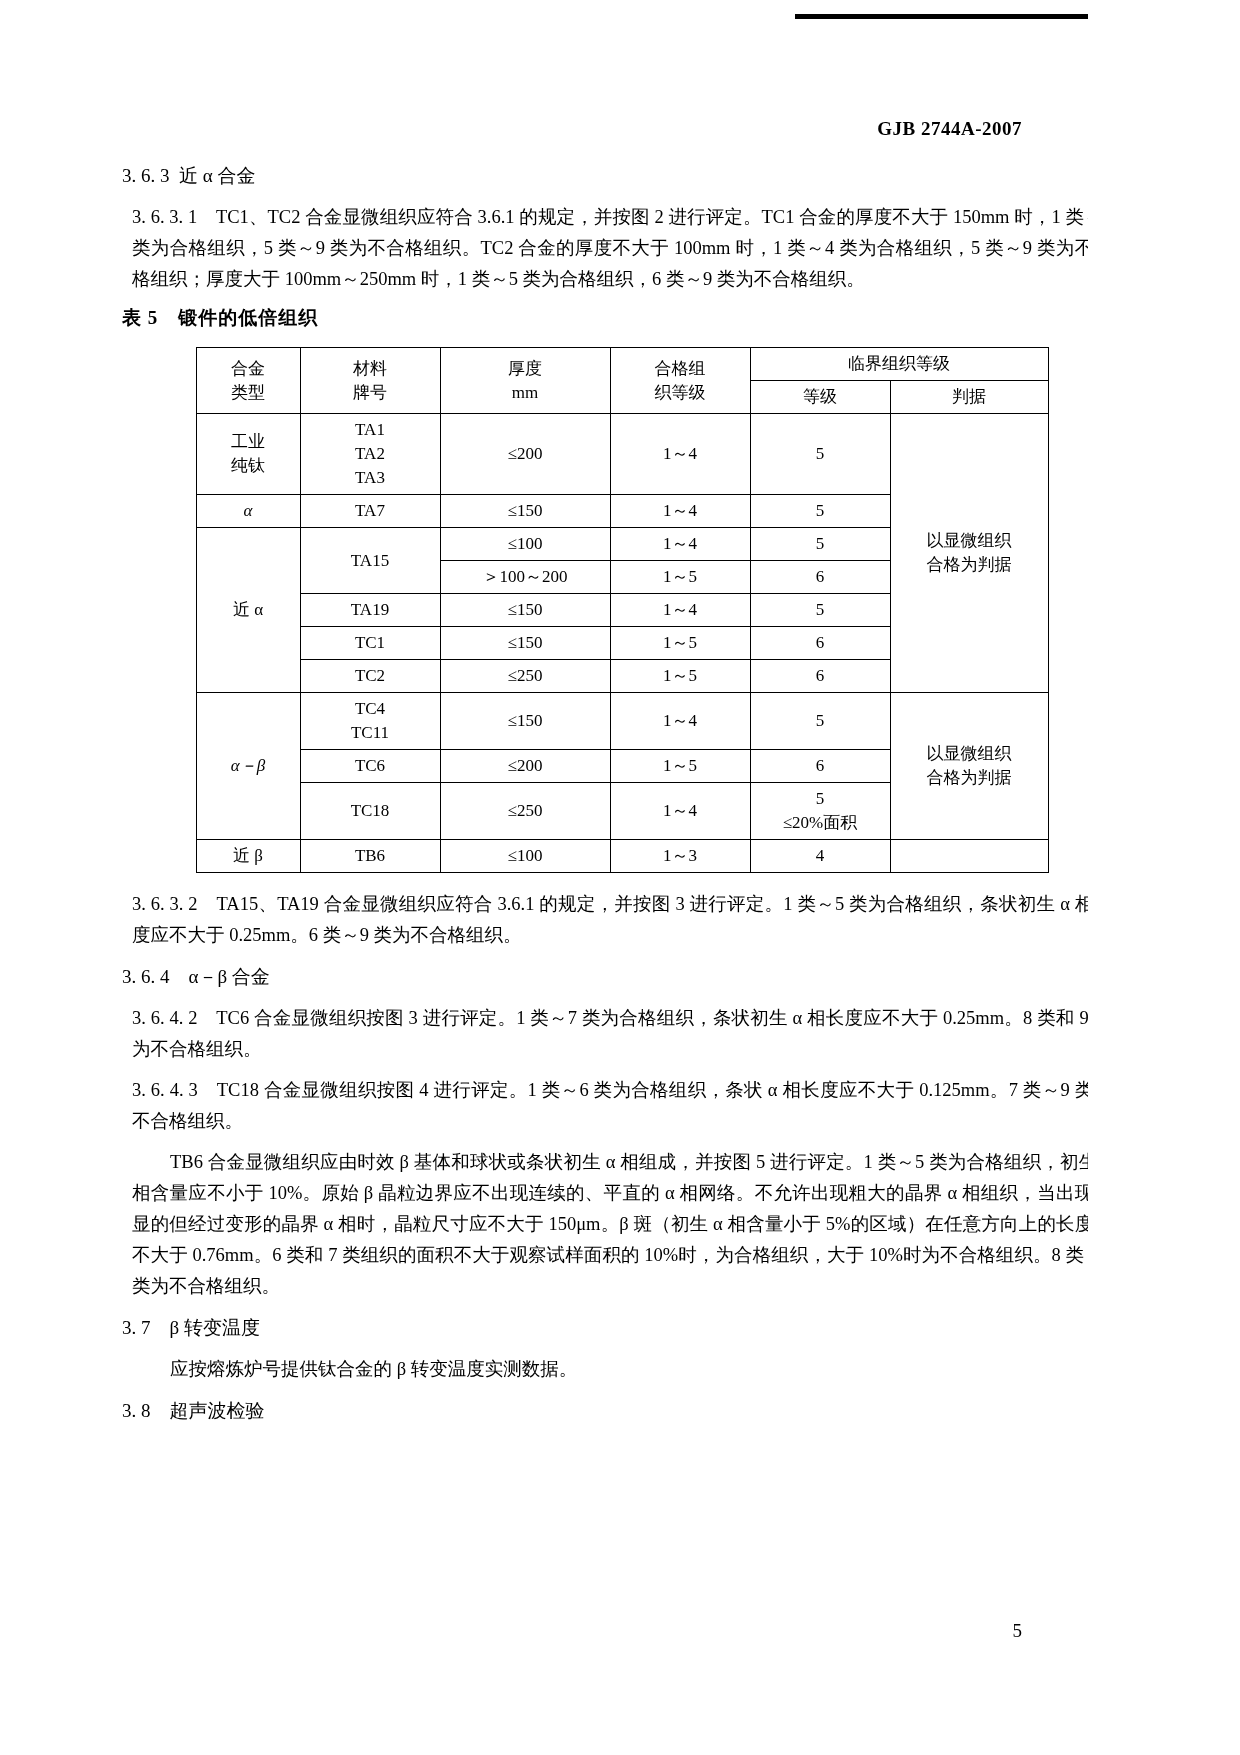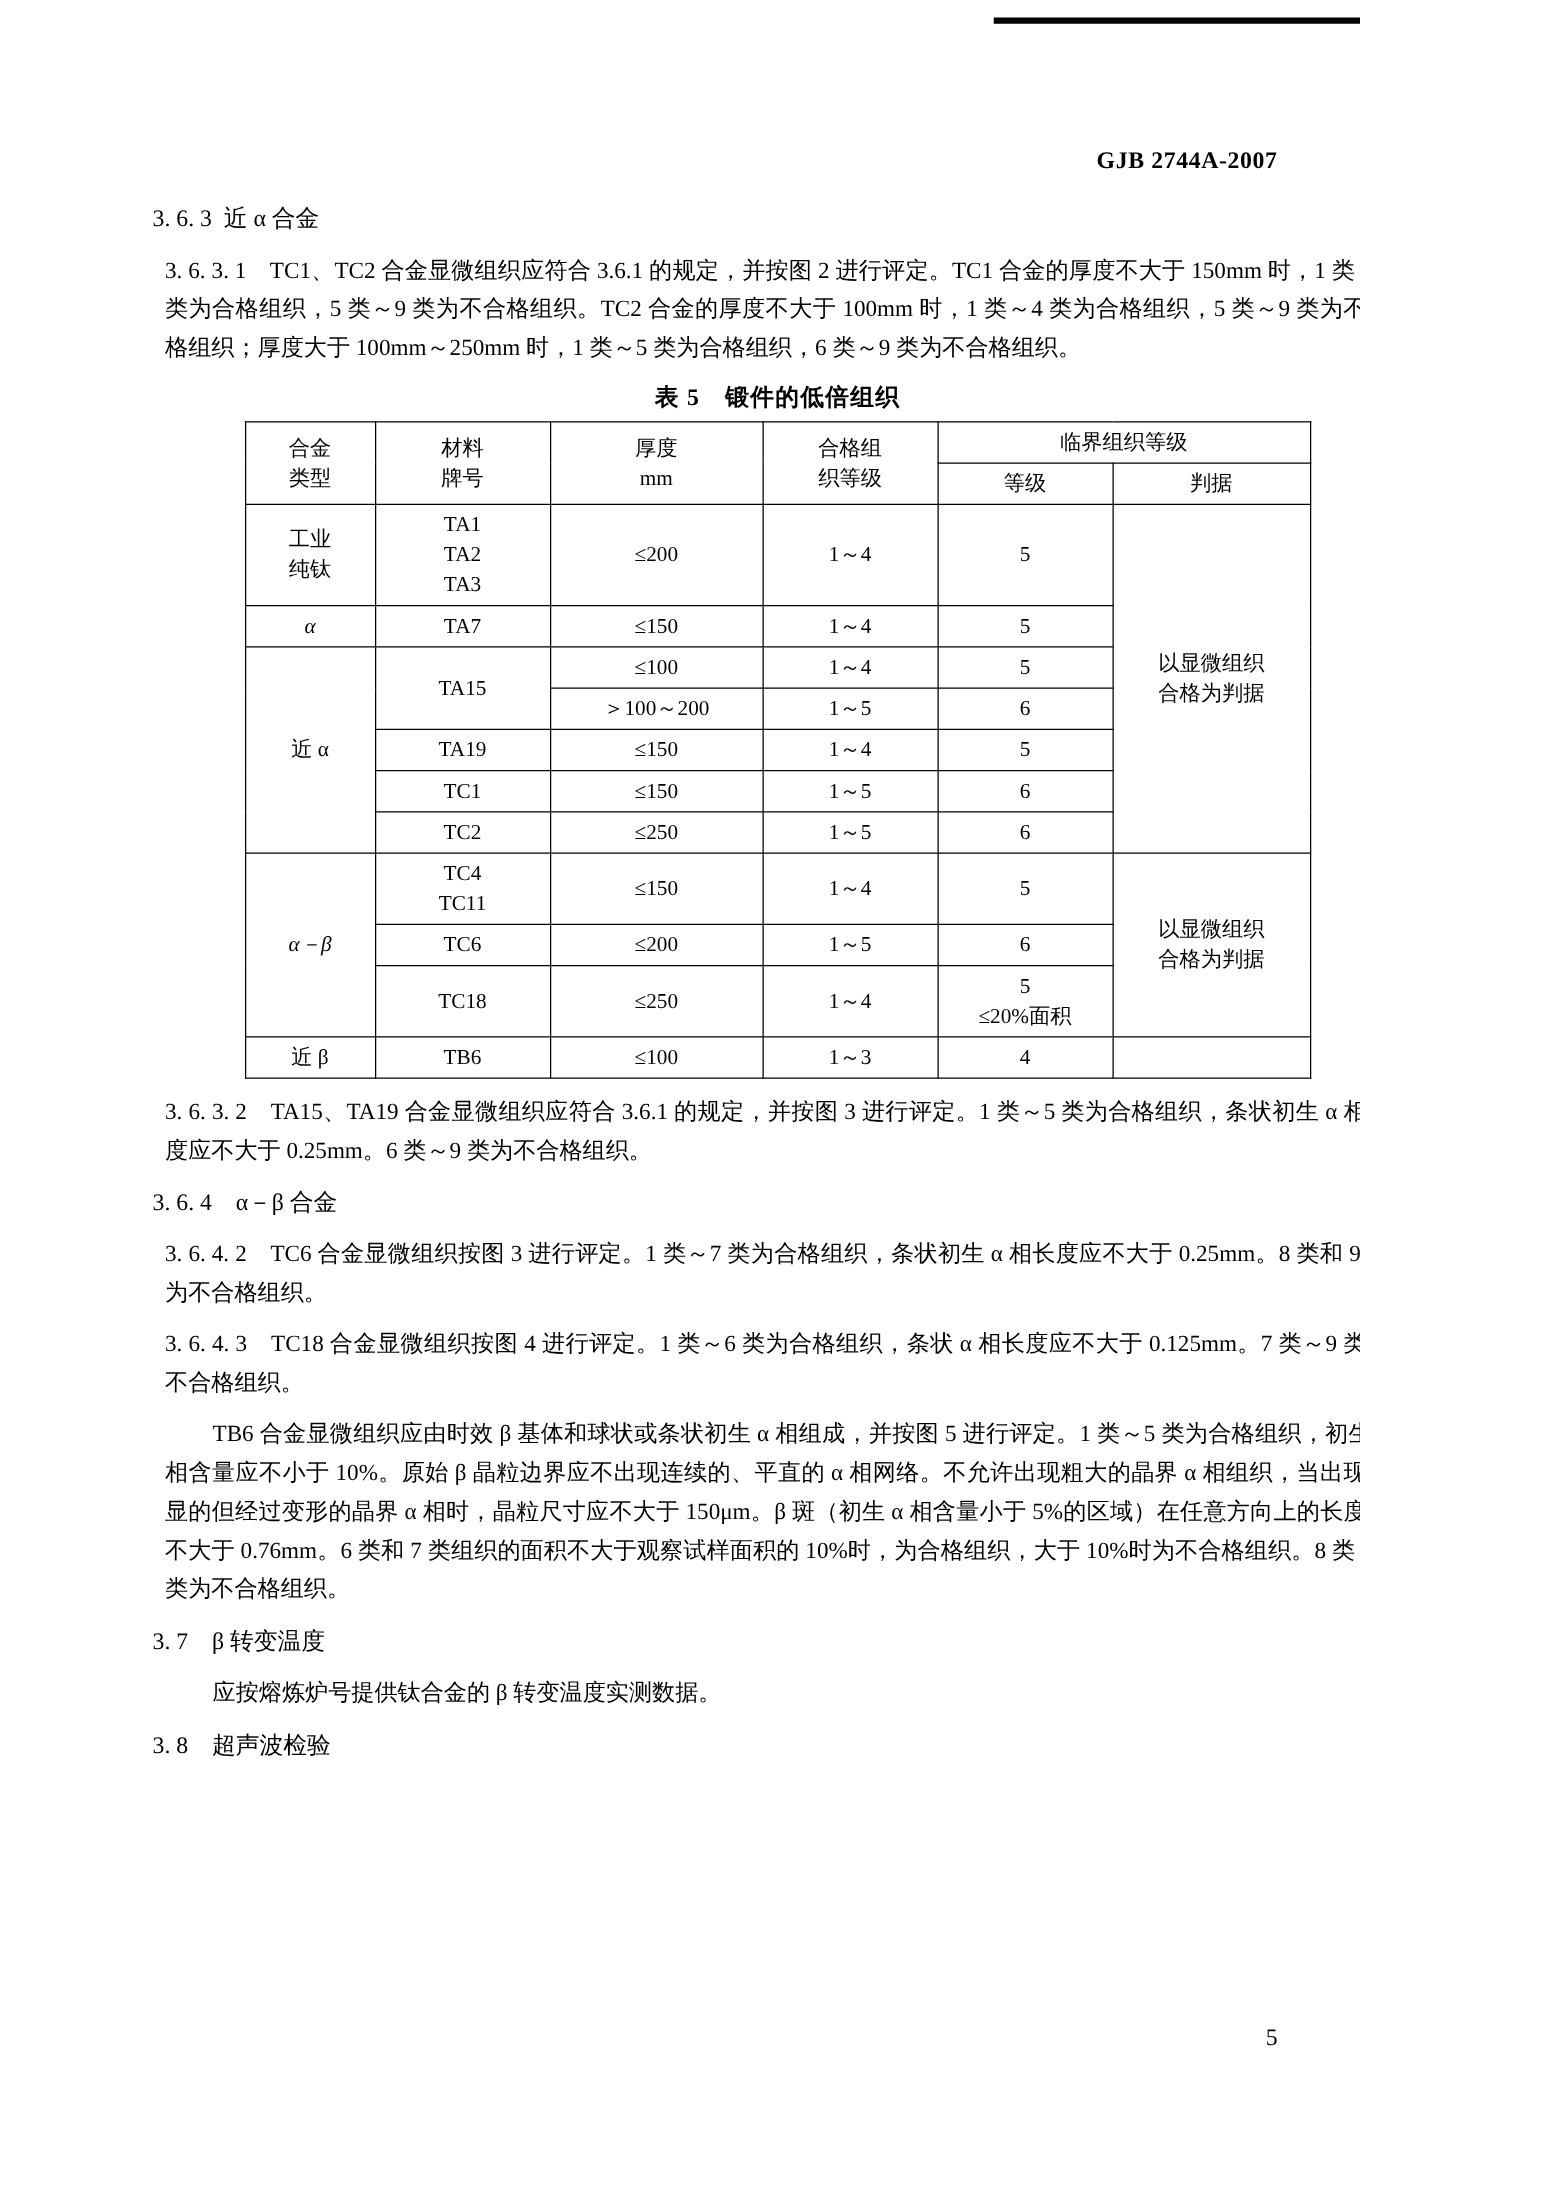--- a/index.html
+++ b/index.html
@@ -56,30 +56,30 @@
   .heading {
     font-size: 19px;
     line-height: 32px;
     font-weight: normal;
     margin-bottom: 1px;
   }
   .indent {
     text-indent: 38px;
   }
   .tbl-title {
-    text-align: center;
+    text-align: left;
     font-size: 19px;
     font-weight: bold;
     margin: 10px 0 6px 0;
     letter-spacing: 1px;
   }
   table.t5 {
     border-collapse: collapse;
     width: 852px;
-    margin: 2px auto;
+    margin: 16px auto;
     table-layout: fixed;
   }
   table.t5 td, table.t5 th {
     border: 1.4px solid #000;
     text-align: center;
     vertical-align: middle;
     font-size: 17px;
     font-weight: normal;
     padding: 4px 2px;
     line-height: 24px;

